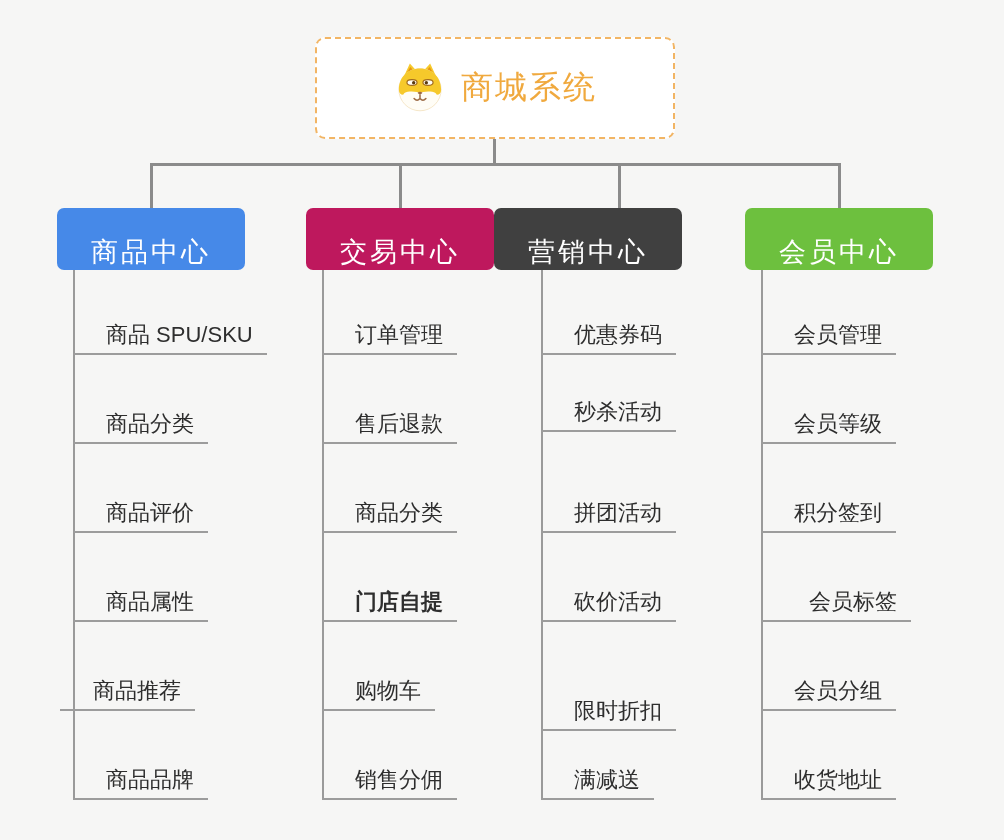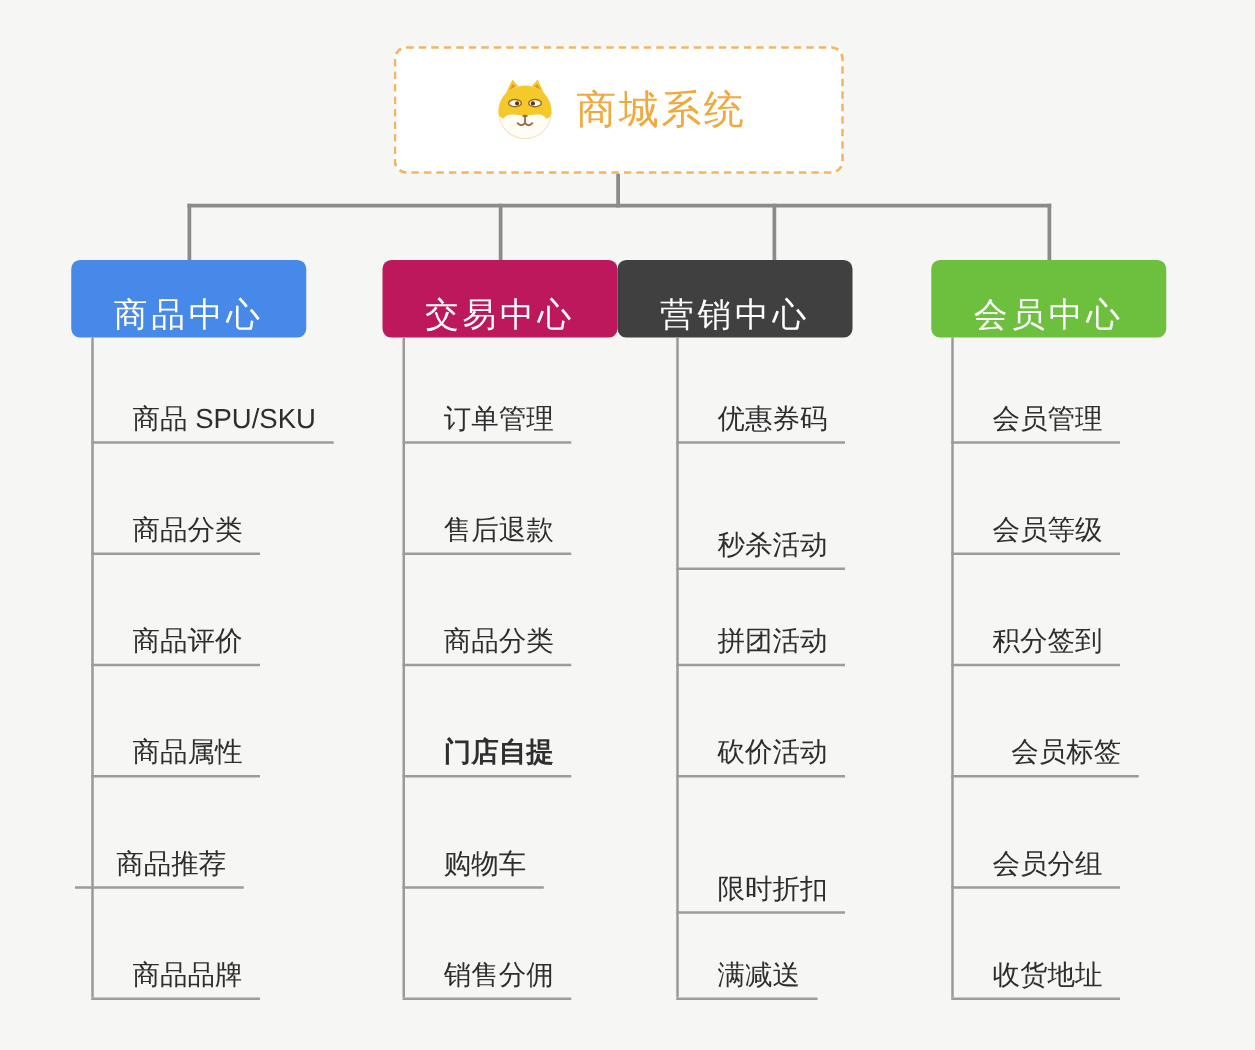--- a/index.html
+++ b/index.html
@@ -143,21 +143,21 @@
         <span>销售分佣</span>
       </div>
       <div class="line" style="left: 617.5px; top: 163px; width: 3px; height: 45px;"></div>
       <div class="branch-box" style="left: 494px; background: #404040;">
         <span>营销中心</span>
       </div>
       <div class="trunk" style="left: 541px; top: 270px; height: 528px;"></div>
       <div class="leaf" style="left: 541px; top: 317px;">
         <span>优惠券码</span>
       </div>
-      <div class="leaf" style="left: 541px; top: 418px;">
+      <div class="leaf" style="left: 541px; top: 394px;">
         <span>秒杀活动</span>
       </div>
       <div class="leaf" style="left: 541px; top: 495px;">
         <span>拼团活动</span>
       </div>
       <div class="leaf" style="left: 541px; top: 584px;">
         <span>砍价活动</span>
       </div>
       <div class="leaf" style="left: 541px; top: 673px; margin-top: 20px;">
         <span>限时折扣</span>

